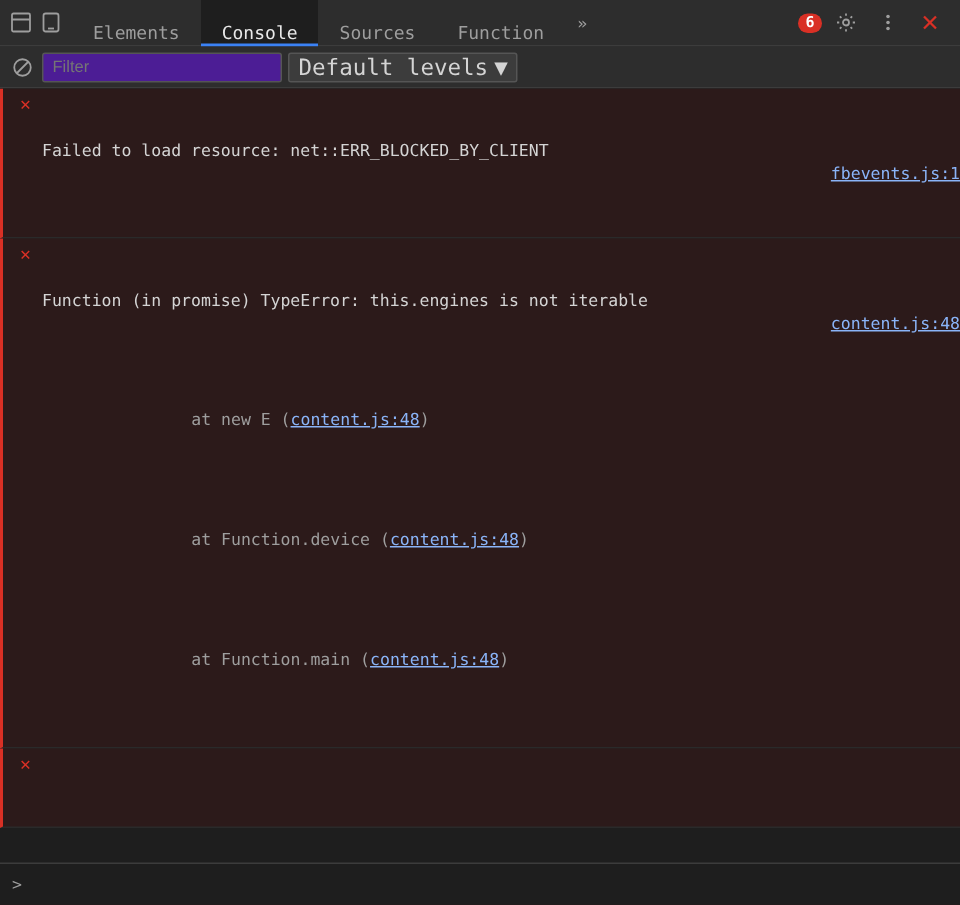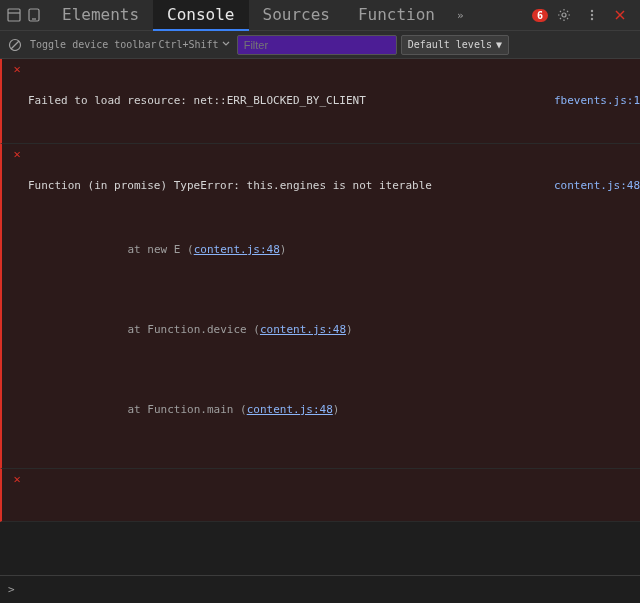--- a/index.html
+++ b/index.html
@@ -36,24 +36,24 @@
       display: flex;
       align-items: center;
       justify-content: center;
       color: #9e9e9e;
       cursor: pointer;
     }
     .tab-item {
       padding: 0 14px;
       height: 31px;
       display: flex;
-      align-items: center;
-      cursor: pointer;
-      color: #9e9e9e;
-      font-size: 16px;
+      align-items: flex-end;
+      cursor: pointer;
+      color: #9e9e9e;
+      font-size: 12px;
       border-bottom: 2px solid transparent;
     }
     .tab-item.active {
       color: #e8e8e8;
       border-bottom: 2px solid #3b82f6;
       background: #1e1e1e;
     }
     .tab-more {
       padding: 0 8px;
       height: 31px;
@@ -119,21 +119,21 @@
       padding: 0 6px;
       outline: none;
       border-radius: 2px;
     }
     .default-levels {
       display: flex;
       align-items: center;
       background: #3c3c3c;
       border: 1px solid #555;
       color: #d4d4d4;
-      font-size: 10px;
+      font-size: 15px;
       padding: 0 6px;
       height: 20px;
       cursor: pointer;
       border-radius: 2px;
       gap: 4px;
     }
 
     
     .console-output {
       flex: 1;
@@ -162,24 +162,26 @@
       margin-right: 4px;
     }
     .error-icon { color: #d93025; font-size: 12px; }
     .log-content {
       flex: 1;
       word-break: break-all;
       white-space: pre-wrap;
     }
     .log-source {
       color: #8ab4f8;
+      text-decoration: underline;
       cursor: pointer;
       flex-shrink: 0;
       margin-left: 8px;
       white-space: nowrap;
+      margin-top: 15px;
     }
     .log-row {
       display: flex;
       width: 100%;
       align-items: flex-start;
       justify-content: space-between;
     }
     .log-text { color: #d4d4d4; }
     .log-link { color: #8ab4f8; text-decoration: underline; cursor: pointer; }
     .log-indent {
@@ -275,27 +277,20 @@
   </div>
 </div>
 
 <div class="toolbar">
   <div class="toolbar-icon">
     <svg width="14" height="14" viewBox="0 0 14 14" fill="none">
       <circle cx="7" cy="7" r="5.5" stroke="#9e9e9e" stroke-width="1.2" fill="none"></circle>
       <line x1="3" y1="11" x2="11" y2="3" stroke="#9e9e9e" stroke-width="1.2"></line>
     </svg>
   </div>
-  <div class="toolbar-icon" style="font-size:10px; color:#9e9e9e; white-space:nowrap; width:auto; padding:0 2px; gap:2px; display:flex; align-items:center;">
-    <span style="font-size:10px;">Toggle device toolbar</span>
-    <span style="font-size:10px;">Ctrl+Shift</span>
-    <svg width="10" height="10" viewBox="0 0 10 10" fill="none">
-      <path d="M2 2 L5 5 L8 2" stroke="#9e9e9e" stroke-width="1.2" fill="none"></path>
-    </svg>
-  </div>
   <input class="filter-input" type="text" placeholder="Filter" style="">
   <div class="default-levels">
     <span>Default levels</span>
     <span>▼</span>
   </div>
 </div>
 
 <div class="console-output scrollbar-custom">
 
   <div class="log-entry error">

